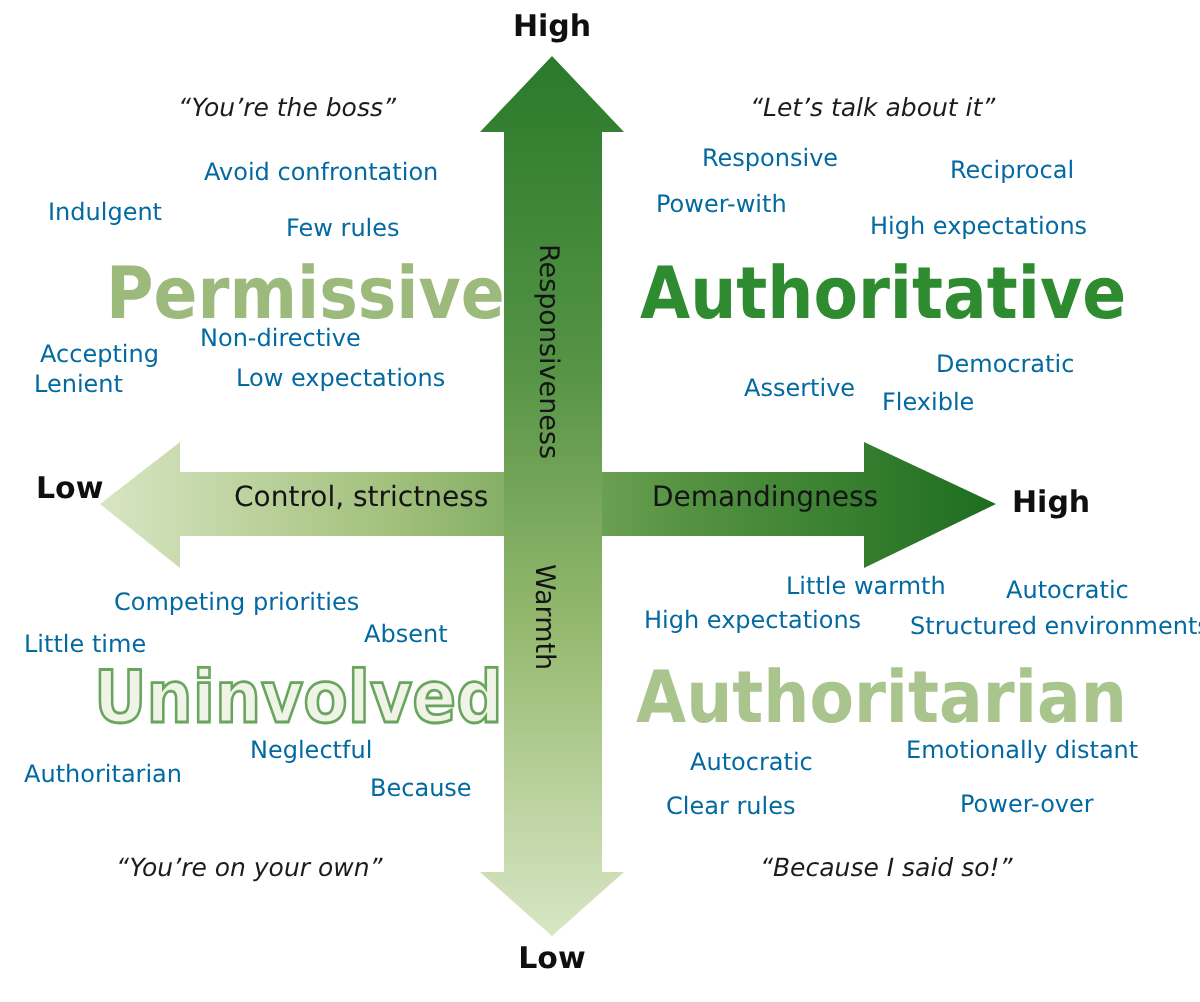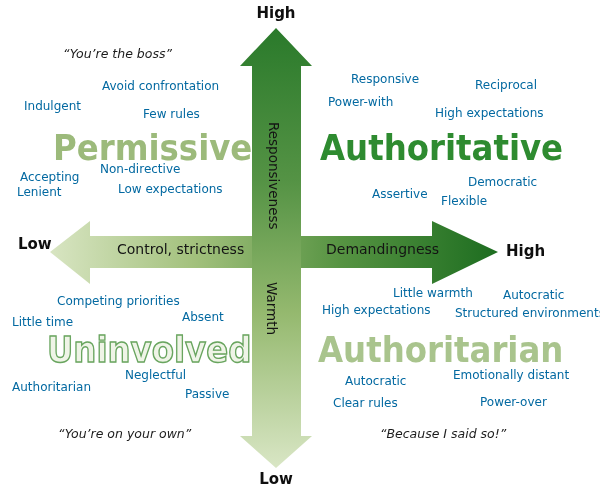--- a/index.html
+++ b/index.html
@@ -53,45 +53,46 @@
   <div class="axis-end centered" style="left:251px;top:470px">Low</div>
   <div class="axis-end" style="left:18px;top:235px">Low</div>
   <div class="axis-end" style="left:506px;top:242px">High</div>
 
   <div class="axis-name vertical" style="left:266px;top:122px">Responsiveness</div>
   <div class="axis-name vertical" style="left:264px;top:282px">Warmth</div>
   <div class="axis-name" style="left:326px;top:241px">Demandingness</div>
   <div class="axis-name" style="left:117px;top:241px">Control, strictness</div>
 
   <div class="qtitle permissive" style="left:53px;top:130px">Permissive</div>
-  <span class="quote" style="left:63px;top:46px">“You’re the boss”</span>
+  <span class="quote" style="left:89px;top:46px">“You’re the boss”</span>
   <span class="term" style="left:102px;top:80px">Avoid confrontation</span>
   <span class="term" style="left:24px;top:100px">Indulgent</span>
   <span class="term" style="left:143px;top:108px">Few rules</span>
   <span class="term" style="left:20px;top:171px">Accepting</span>
   <span class="term" style="left:100px;top:163px">Non-directive</span>
   <span class="term" style="left:118px;top:183px">Low expectations</span>
   <span class="term" style="left:17px;top:186px">Lenient</span>
 
   <div class="qtitle authoritative" style="left:320px;top:130px">Authoritative</div>
+  <span class="quote" style="left:375px;top:46px">“Let’s talk about it”</span>
   <span class="term" style="left:351px;top:73px">Responsive</span>
   <span class="term" style="left:475px;top:79px">Reciprocal</span>
   <span class="term" style="left:328px;top:96px">Power-with</span>
   <span class="term" style="left:435px;top:107px">High expectations</span>
   <span class="term" style="left:468px;top:176px">Democratic</span>
   <span class="term" style="left:372px;top:188px">Assertive</span>
   <span class="term" style="left:441px;top:195px">Flexible</span>
 
   <div class="qtitle uninvolved" style="left:47px;top:332px">Uninvolved</div>
   <span class="term" style="left:57px;top:295px">Competing priorities</span>
   <span class="term" style="left:12px;top:316px">Little time</span>
   <span class="term" style="left:182px;top:311px">Absent</span>
   <span class="term" style="left:125px;top:369px">Neglectful</span>
   <span class="term" style="left:12px;top:381px">Authoritarian</span>
-  <span class="term" style="left:185px;top:388px">Passive</span>
+  <span class="term" style="left:185px;top:388px">Because</span>
   <span class="quote" style="left:58px;top:426px">“You’re on your own”</span>
 
   <div class="qtitle authoritarian" style="left:318px;top:332px">Authoritarian</div>
   <span class="term" style="left:393px;top:287px">Little warmth</span>
   <span class="term" style="left:503px;top:289px">Autocratic</span>
   <span class="term" style="left:322px;top:304px">High expectations</span>
   <span class="term" style="left:455px;top:307px">Structured environments</span>
   <span class="term" style="left:453px;top:369px">Emotionally distant</span>
   <span class="term" style="left:345px;top:375px">Autocratic</span>
   <span class="term" style="left:333px;top:397px">Clear rules</span>

